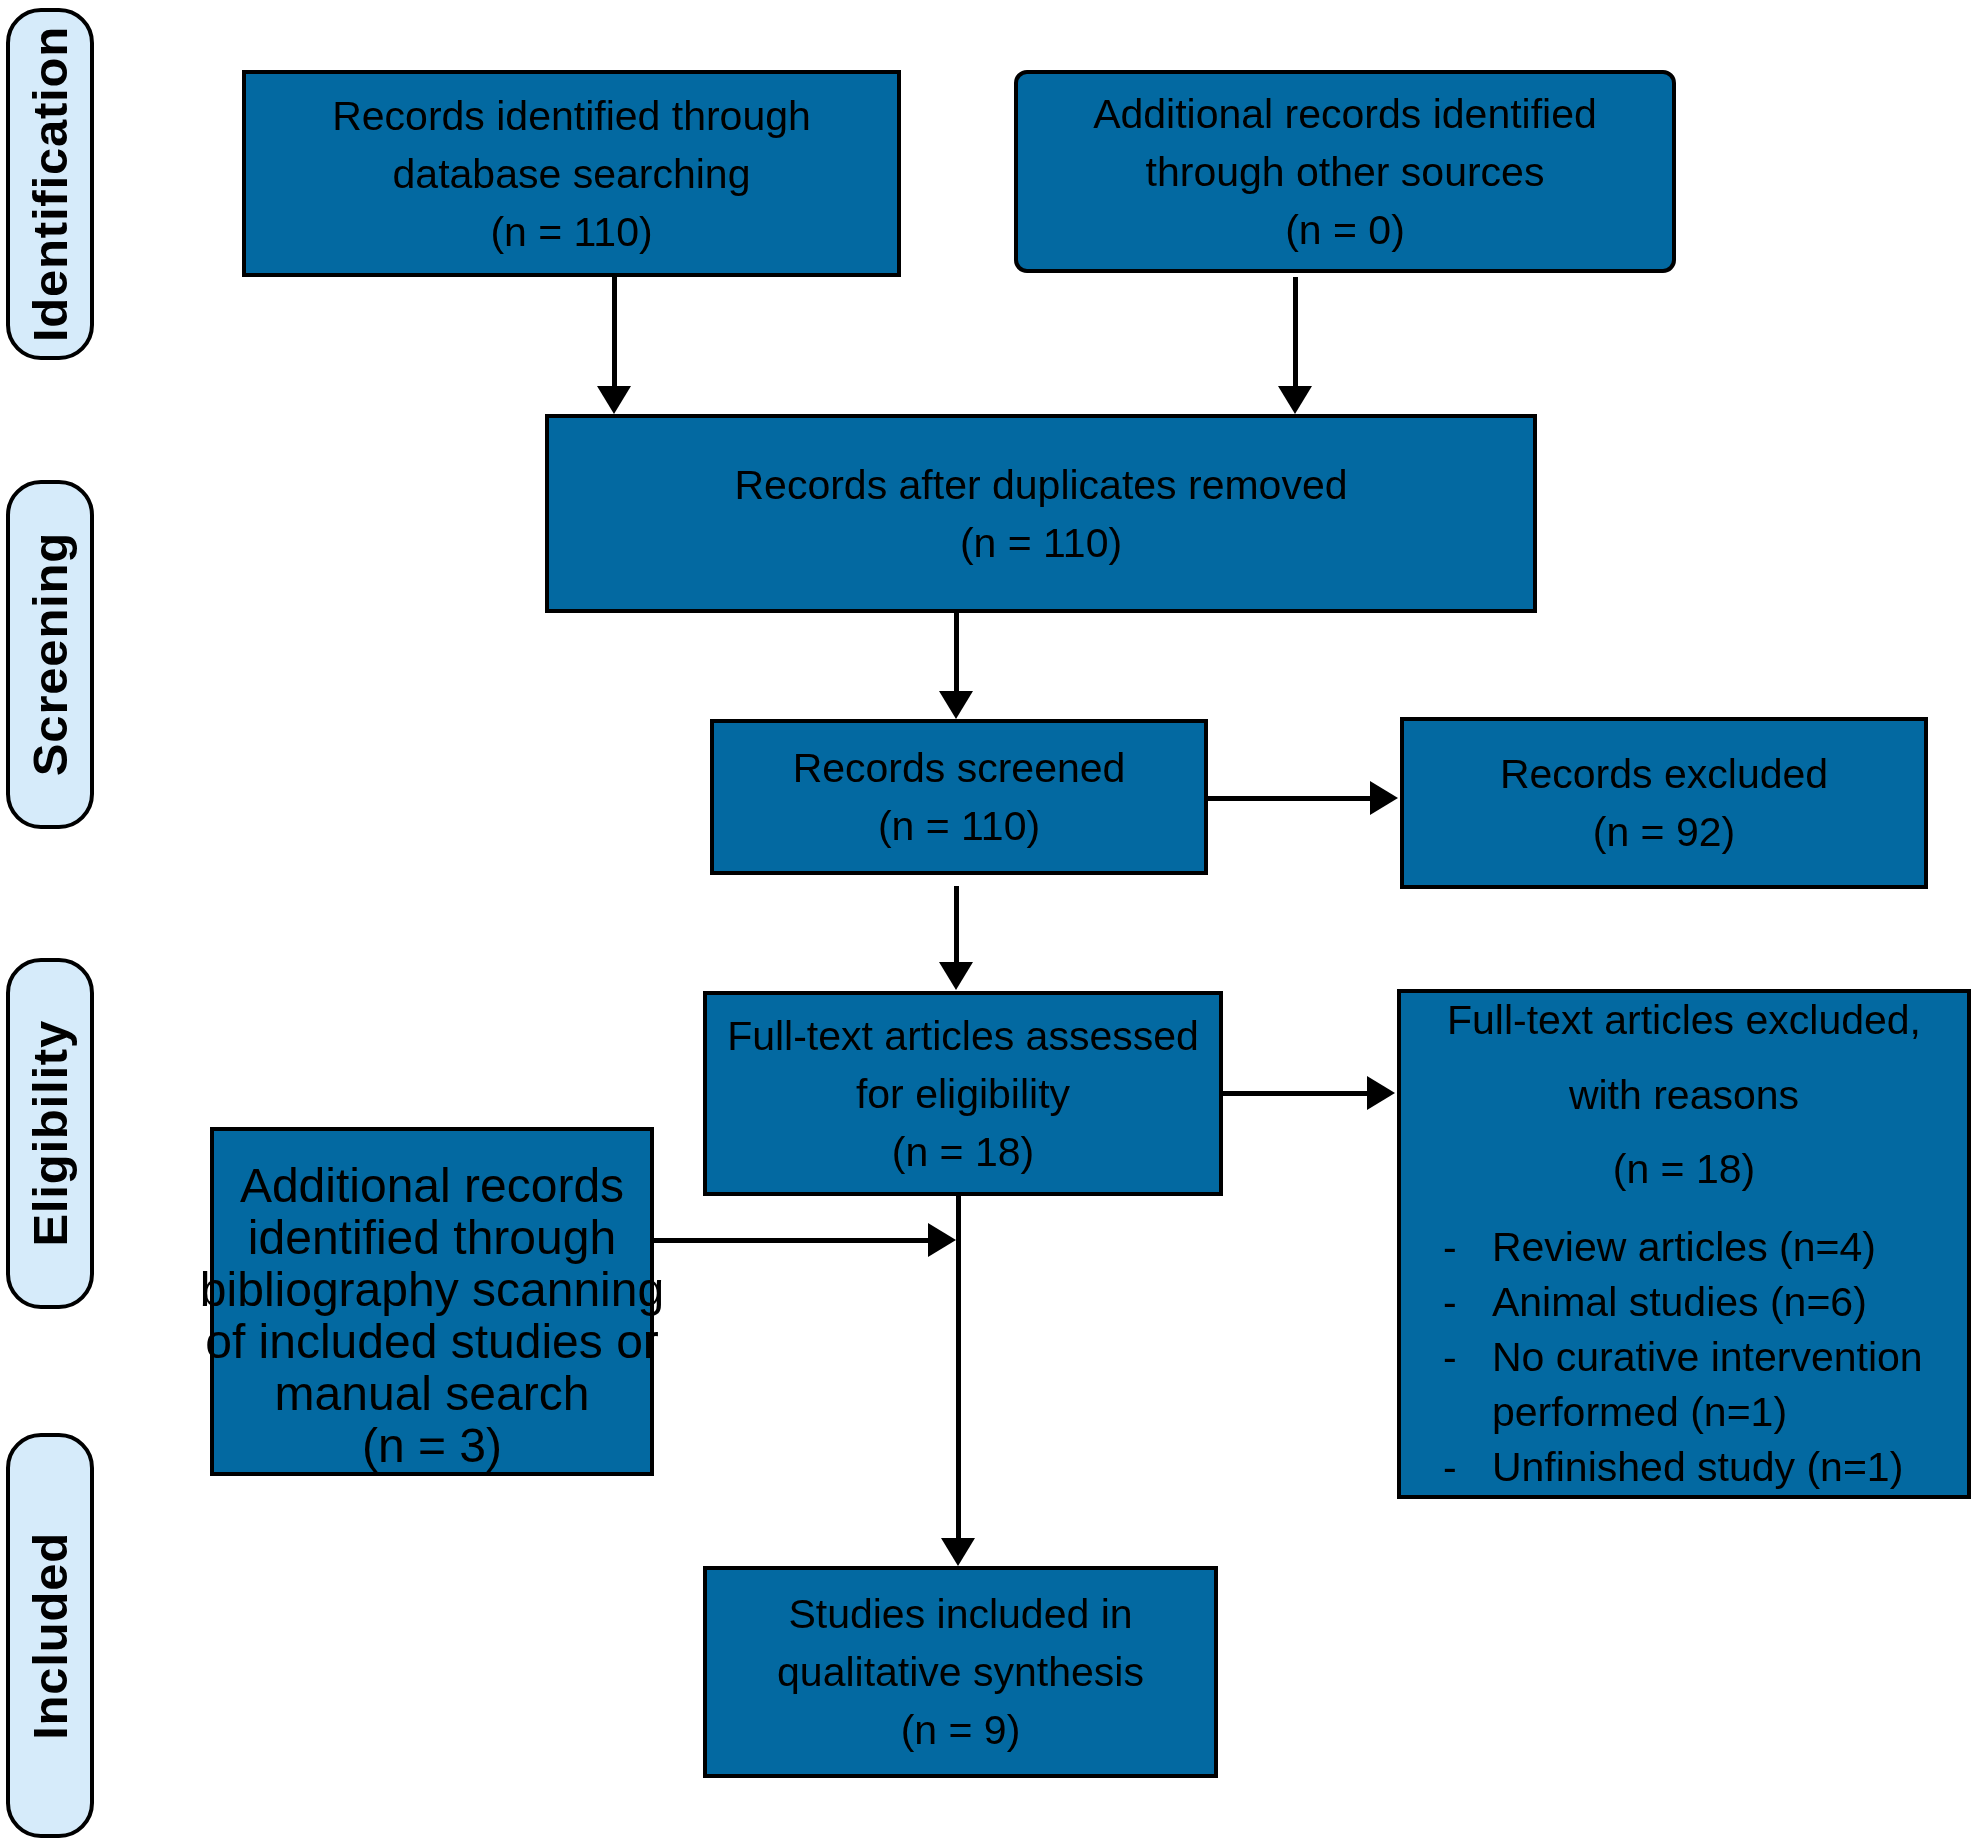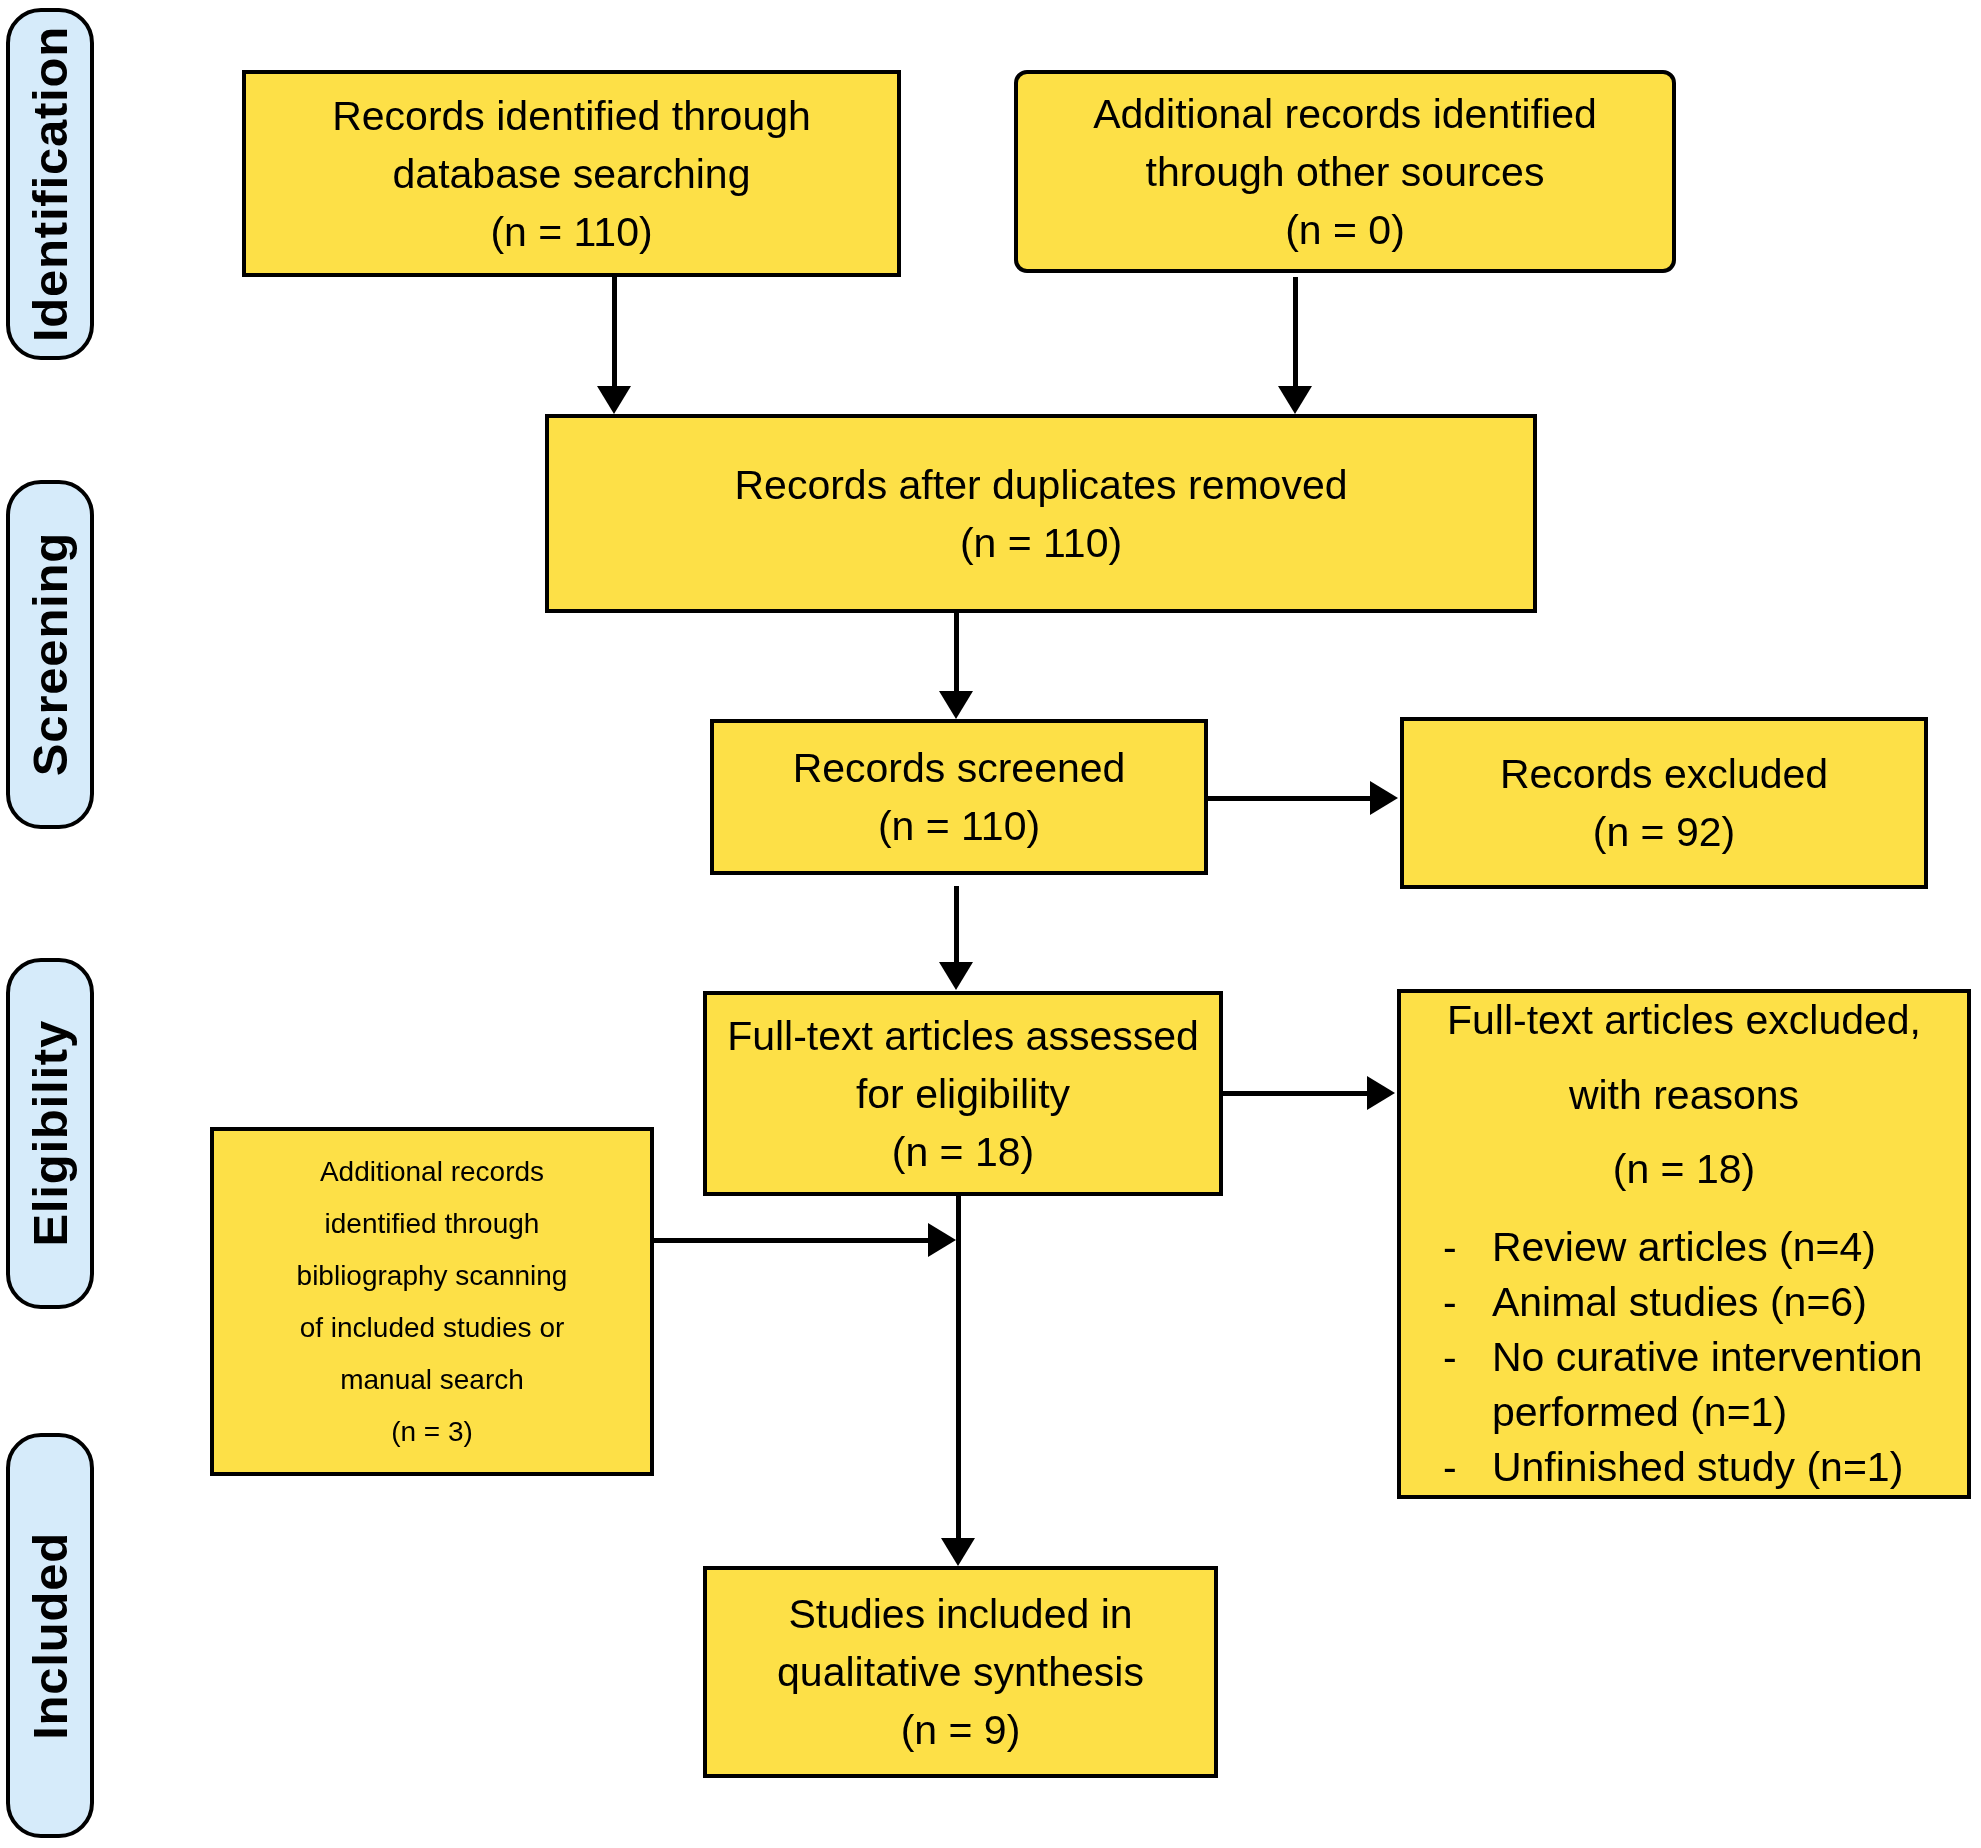--- a/index.html
+++ b/index.html
@@ -12,21 +12,21 @@
     position:absolute;left:6.3px;width:88px;
     background:#d6ebfa;border:4.7px solid #000;border-radius:35px;
     box-sizing:border-box;display:flex;align-items:center;justify-content:center;
   }
   .stage .vlabel{
     writing-mode:vertical-rl;transform:rotate(180deg);
     font-weight:bold;font-size:49px;letter-spacing:0.8px;white-space:nowrap;
   }
   
   .fbox{
-    position:absolute;background:#fde047;border:4.7px solid #000;box-sizing:border-box;
+    position:absolute;background:#0369a1;border:4.7px solid #000;box-sizing:border-box;
     display:flex;flex-direction:column;justify-content:center;align-items:center;
     text-align:center;font-size:41px;line-height:58px;
   }
   .fbox .tline{white-space:nowrap;}
   
   .reasons-wrap{width:88%;margin-top:3.2px;}
   .reason{
     display:flex;align-items:flex-start;text-align:left;
     font-size:41px;line-height:55px;
   }
@@ -115,21 +115,21 @@
         <span class="dash">-</span>
         <span class="rtext">No curative intervention performed (n=1)</span>
       </div>
       <div class="reason">
         <span class="dash">-</span>
         <span class="rtext">Unfinished study (n=1)</span>
       </div>
     </div>
   </div>
 
-  <div class="fbox" style="left:210px;top:1127px;width:444px;height:349px;font-size:28px;line-height:52px;">
+  <div class="fbox" style="left:210px;top:1127px;width:444px;height:349px;font-size:48px;line-height:52px;justify-content:flex-end;">
     <div class="tline">Additional records</div>
     <div class="tline">identified through</div>
     <div class="tline">bibliography scanning</div>
     <div class="tline">of included studies or</div>
     <div class="tline">manual search</div>
     <div class="tline">(n = 3)</div>
   </div>
 
   <div class="fbox" style="left:703px;top:1566px;width:515px;height:212px;">
     <div class="tline">Studies included in</div>

